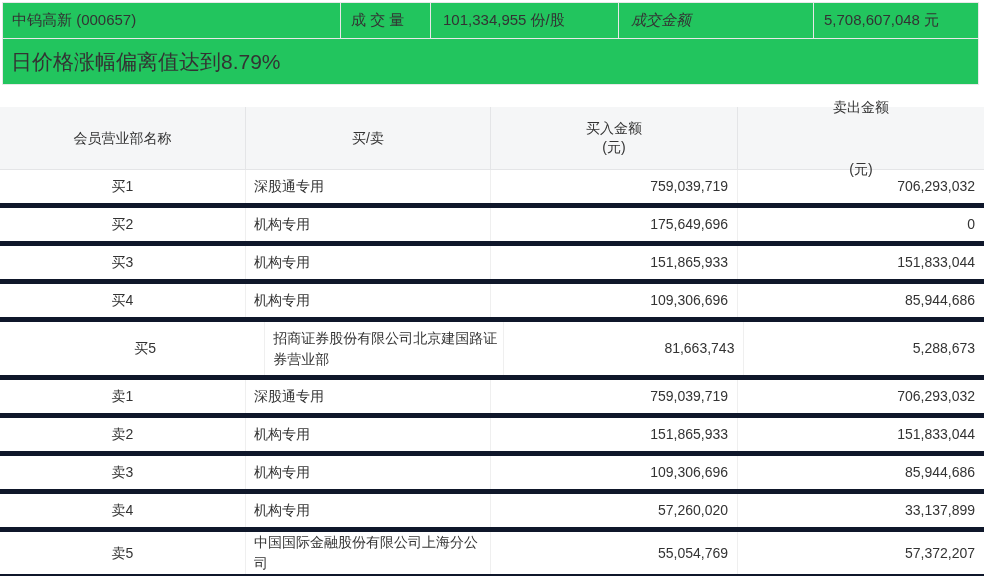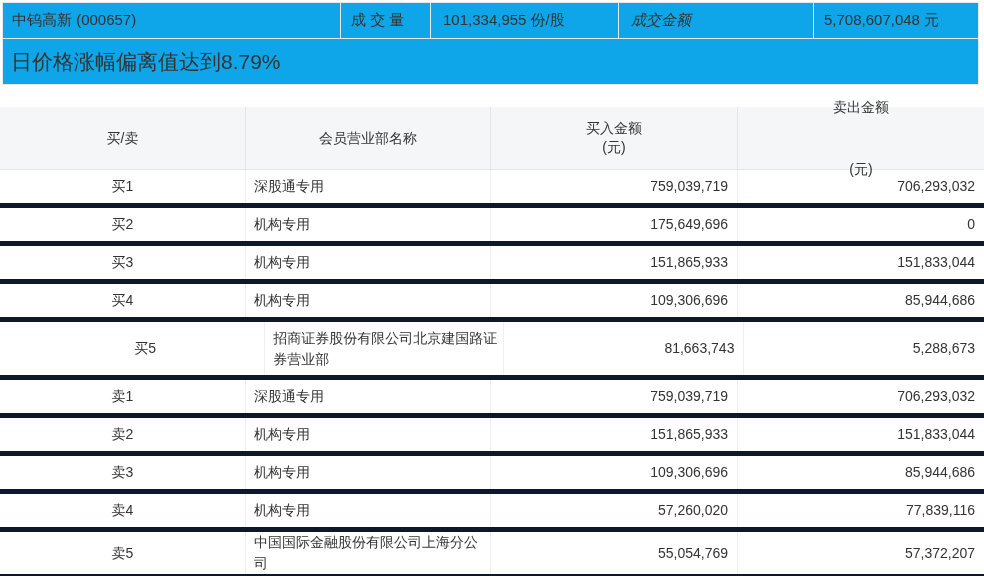--- a/index.html
+++ b/index.html
@@ -8,21 +8,21 @@
     font-family:"Liberation Sans","DejaVu Sans",sans-serif;
     color:#333333;font-size:14px;
     -webkit-font-smoothing:antialiased;
   }
   
   .top-box{
     box-sizing:border-box;
     margin:2px 0 0 2px;
     width:977px;
     border:1px solid #e8e8e8;
-    background:#0ea5e9;
+    background:#22c55e;
   }
   .summary-row{
     display:flex;align-items:stretch;height:35px;
     border-bottom:1px solid #e8e8e8;
   }
   .summary-cell{
     box-sizing:border-box;display:flex;align-items:center;
     font-size:15px;white-space:nowrap;overflow:hidden;
   }
   .summary-cell + .summary-cell{border-left:1px solid #e8e8e8;}
@@ -78,22 +78,22 @@
     <div class="summary-cell sc-vol-label">成 交 量</div>
     <div class="summary-cell sc-vol-value">101,334,955 份/股</div>
     <div class="summary-cell sc-amt-label">成交金额</div>
     <div class="summary-cell sc-amt-value">5,708,607,048 元</div>
   </div>
   <div class="note-row">日价格涨幅偏离值达到8.79%</div>
 </div>
 
 <div class="lhb-table">
   <div class="thead">
+    <div class="th col-broker">会员营业部名称</div>
     <div class="th col-rank">买/卖</div>
-    <div class="th col-broker">会员营业部名称</div>
     <div class="th col-buy">
       <span>买入金额</span>
       <span>(元)</span>
     </div>
     <div class="th col-sell">
       <span>卖出金额</span>
       <span>(元)</span>
     </div>
   </div>
 
@@ -142,21 +142,21 @@
   <div class="tr">
     <div class="td col-rank">卖3</div>
     <div class="td col-broker">机构专用</div>
     <div class="td col-buy">109,306,696</div>
     <div class="td col-sell">85,944,686</div>
   </div>
   <div class="tr">
     <div class="td col-rank">卖4</div>
     <div class="td col-broker">机构专用</div>
     <div class="td col-buy">57,260,020</div>
-    <div class="td col-sell">77,839,116</div>
+    <div class="td col-sell">33,137,899</div>
   </div>
   <div class="tr">
     <div class="td col-rank">卖5</div>
     <div class="td col-broker">中国国际金融股份有限公司上海分公司</div>
     <div class="td col-buy">55,054,769</div>
     <div class="td col-sell">57,372,207</div>
   </div>
 </div>
 
 </body></html>

